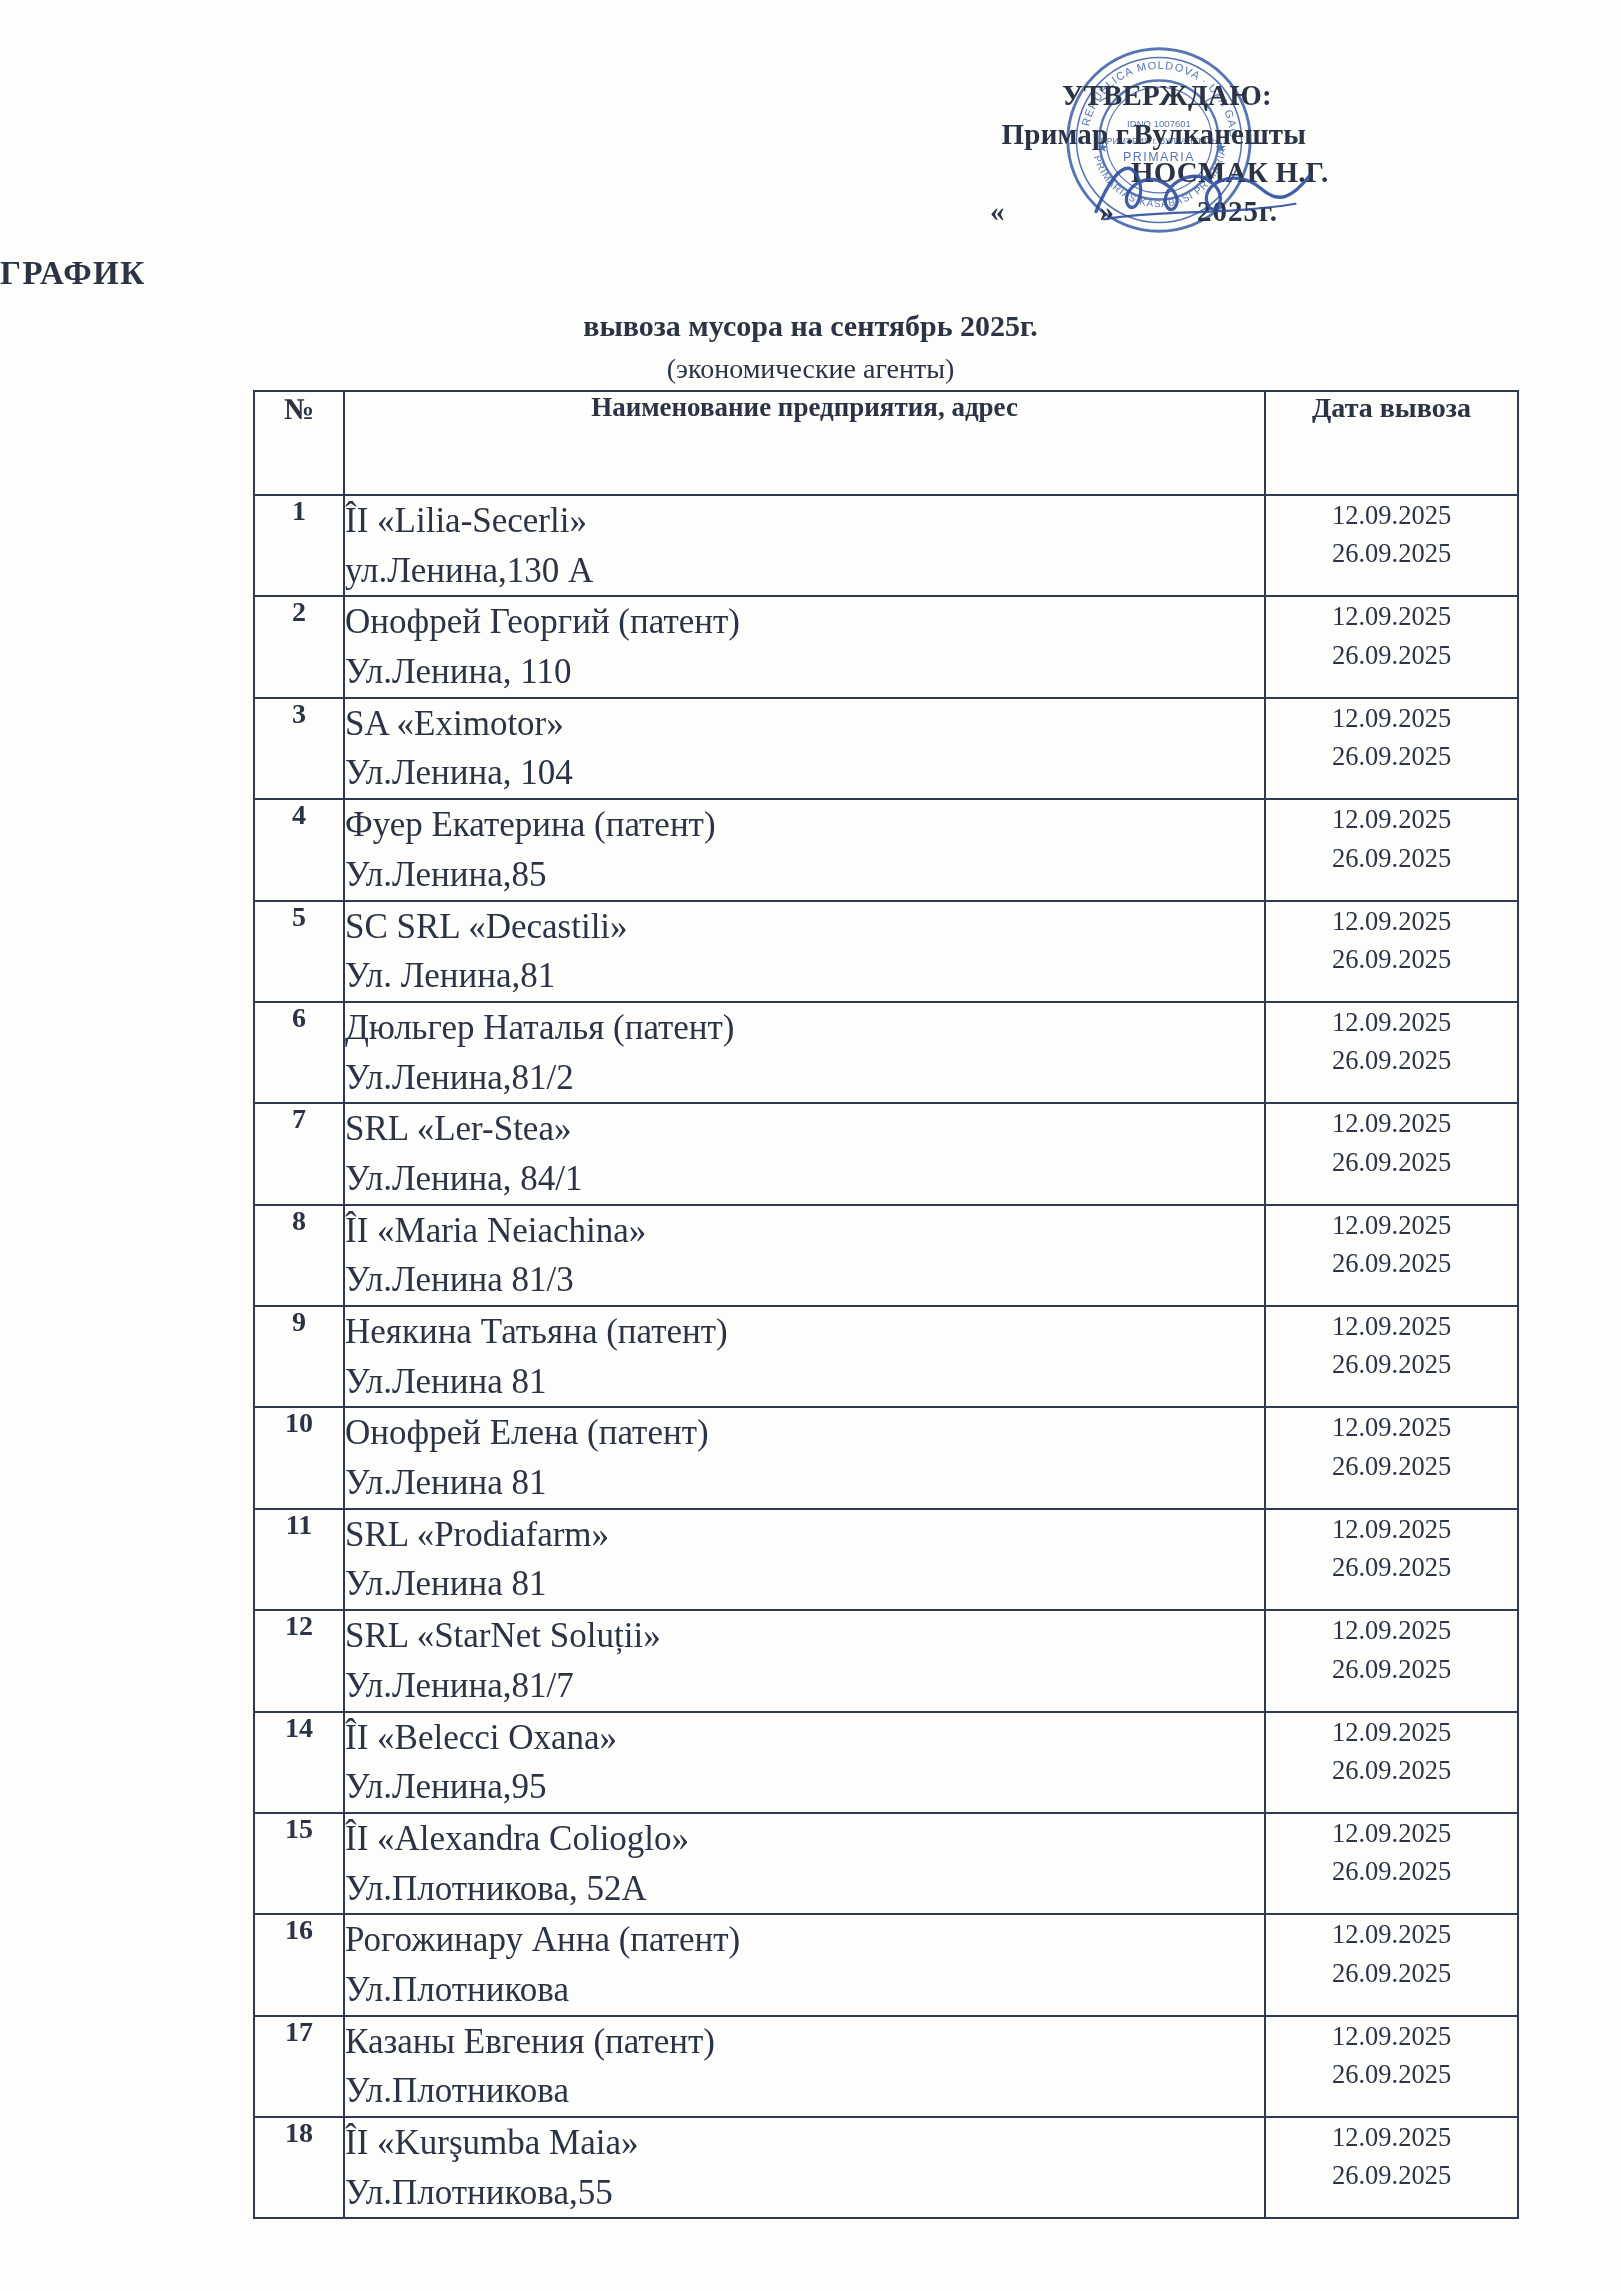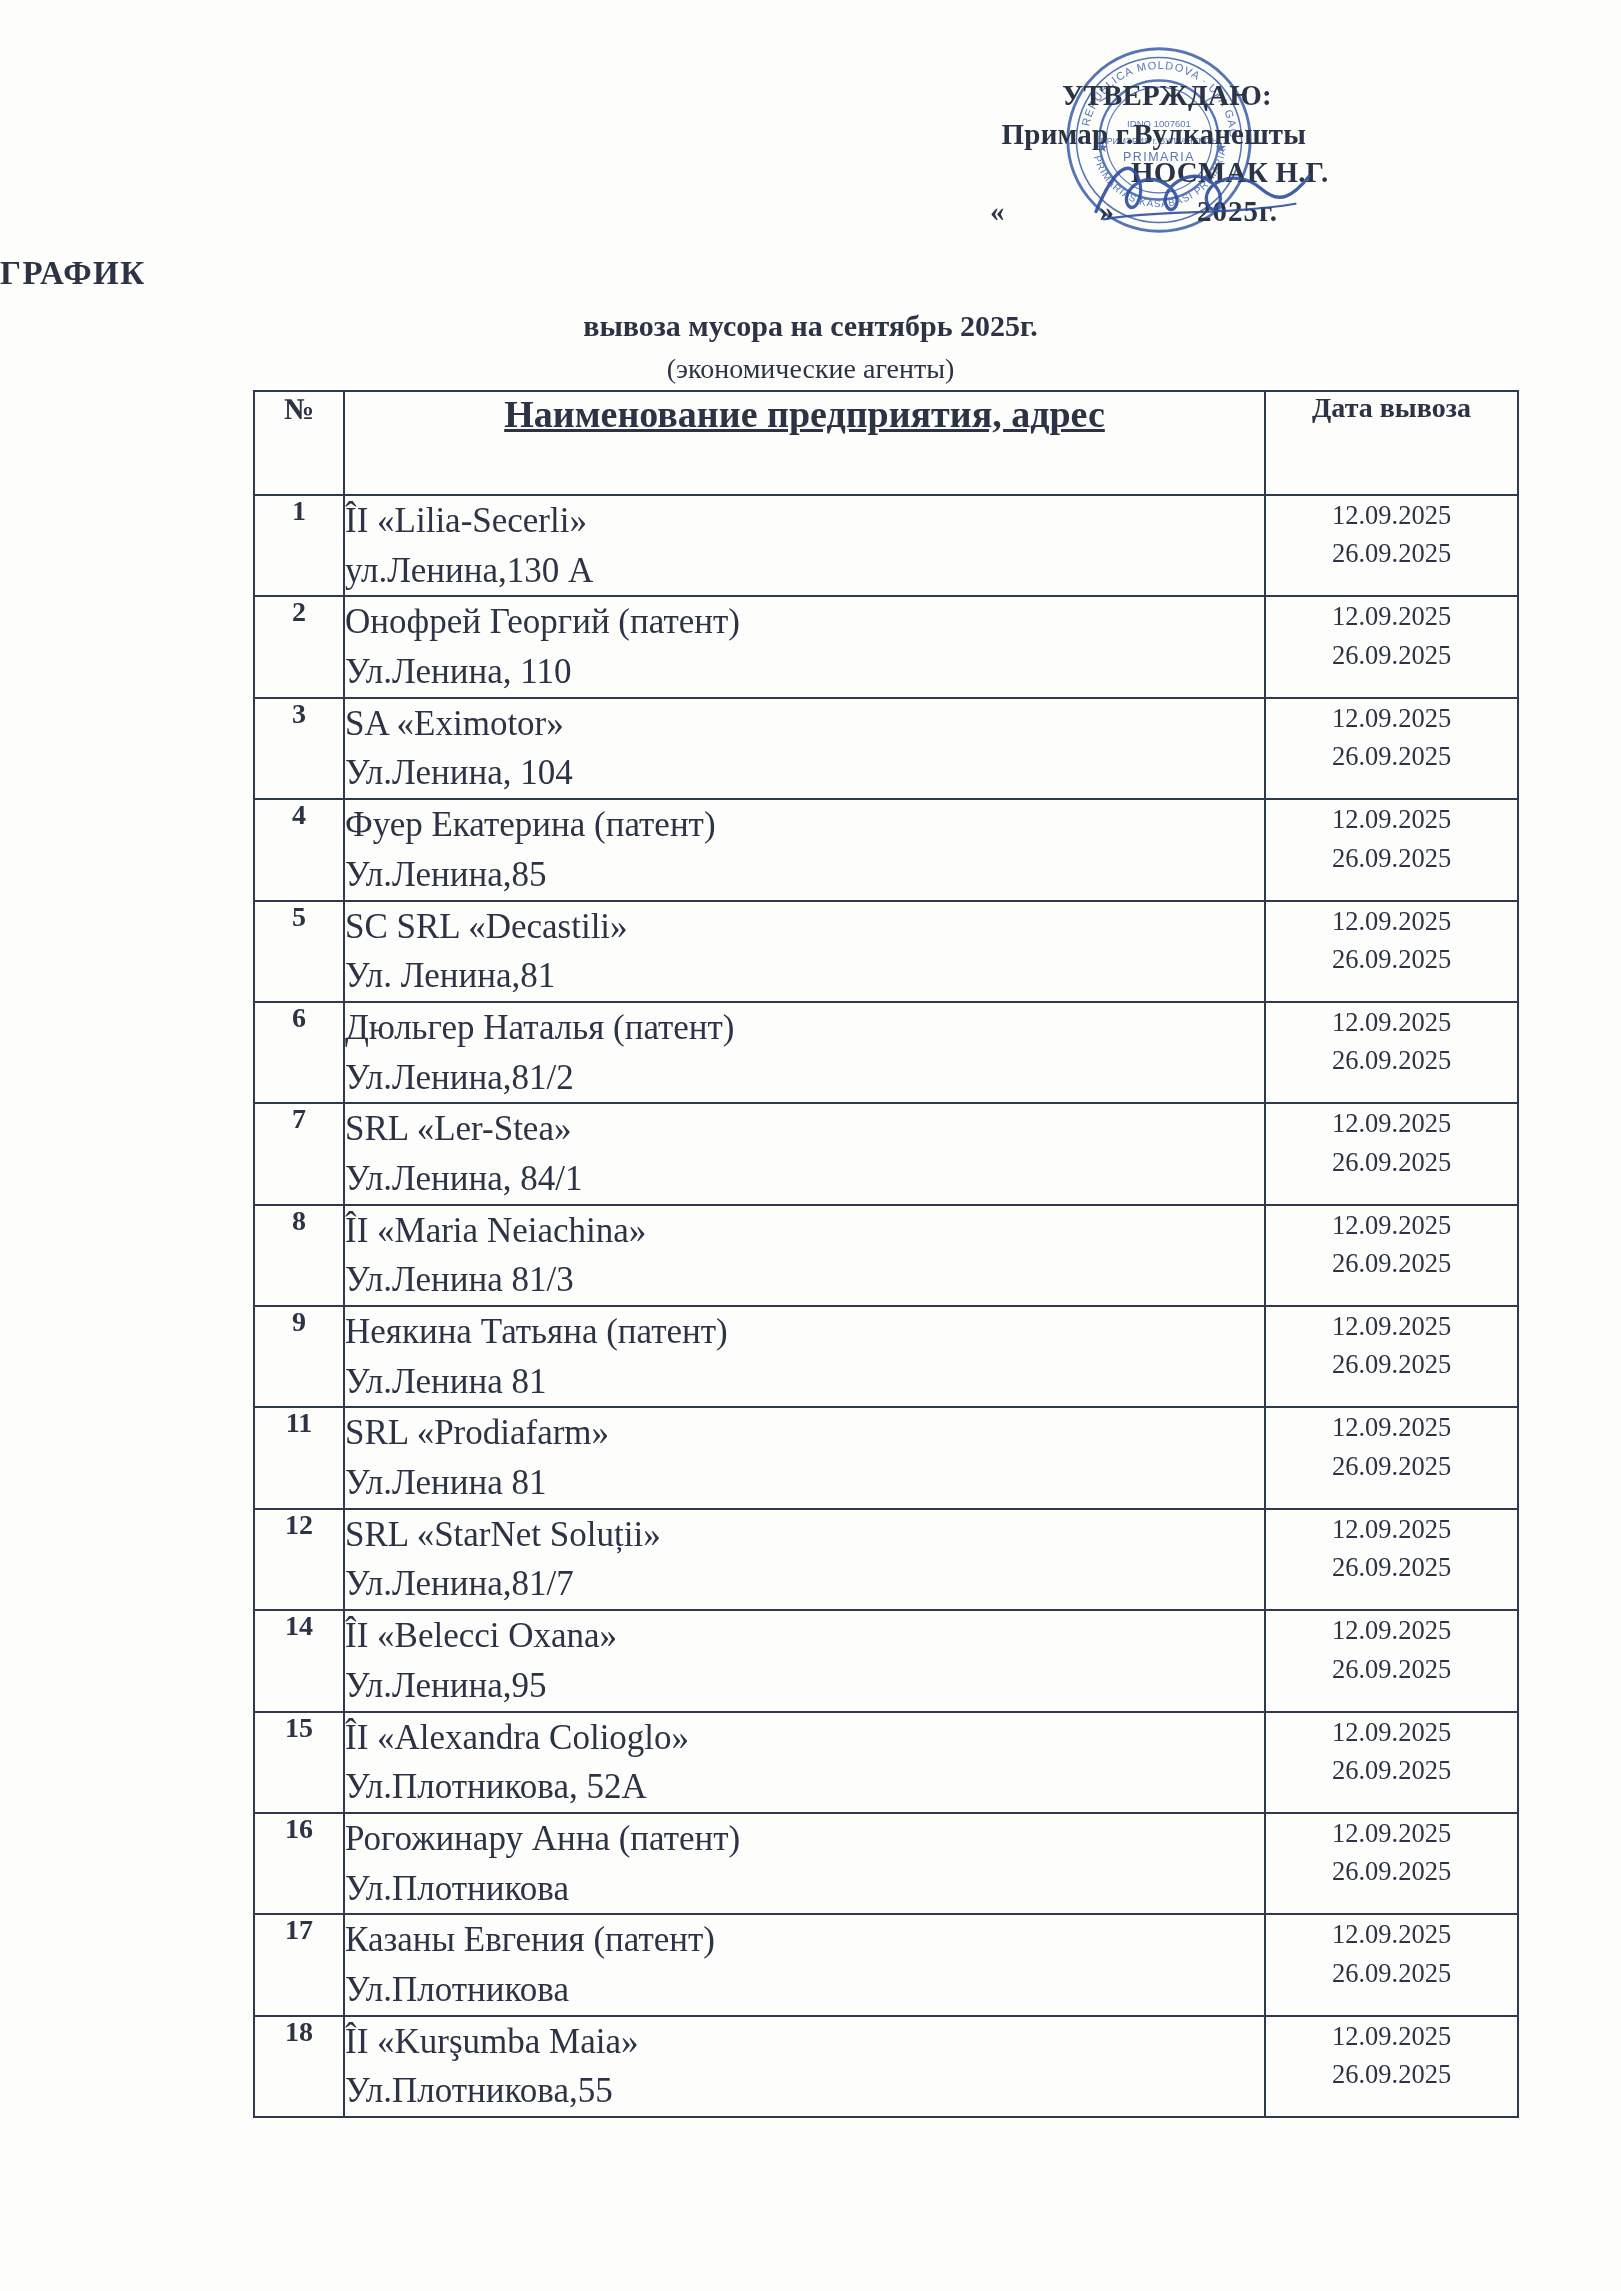--- a/index.html
+++ b/index.html
@@ -124,21 +124,21 @@
   col.c-name { width: 921px; }
   col.c-date { width: 253px; }
 
   thead th {
     text-align: center;
     font-weight: bold;
     vertical-align: middle;
     height: 102px;
   }
   th.h-num { font-size: 30px; }
-  th.h-name { font-size: 38px; text-decoration: underline; }
+  th.h-name { font-size: 27px; }
   th.h-date { font-size: 28px; }
 
   td.num {
     text-align: center;
     font-size: 28px;
     font-weight: bold;
     padding-top: 5.9px;
     line-height: 1.1;
   }
   td.name {
@@ -318,20 +318,31 @@
             <td class="name">
               <span class="l1">Неякина Татьяна (патент)</span>
               <span class="l2">Ул.Ленина 81</span>
             </td>
             <td class="date">
               <span class="d">12.09.2025</span>
               <span class="d">26.09.2025</span>
             </td>
           </tr>
           <tr>
+            <td class="num">10</td>
+            <td class="name">
+              <span class="l1">Онофрей Елена (патент)</span>
+              <span class="l2">Ул.Ленина 81</span>
+            </td>
+            <td class="date">
+              <span class="d">12.09.2025</span>
+              <span class="d">26.09.2025</span>
+            </td>
+          </tr>
+          <tr>
             <td class="num">11</td>
             <td class="name">
               <span class="l1">SRL «Prodiafarm»</span>
               <span class="l2">Ул.Ленина 81</span>
             </td>
             <td class="date">
               <span class="d">12.09.2025</span>
               <span class="d">26.09.2025</span>
             </td>
           </tr>

